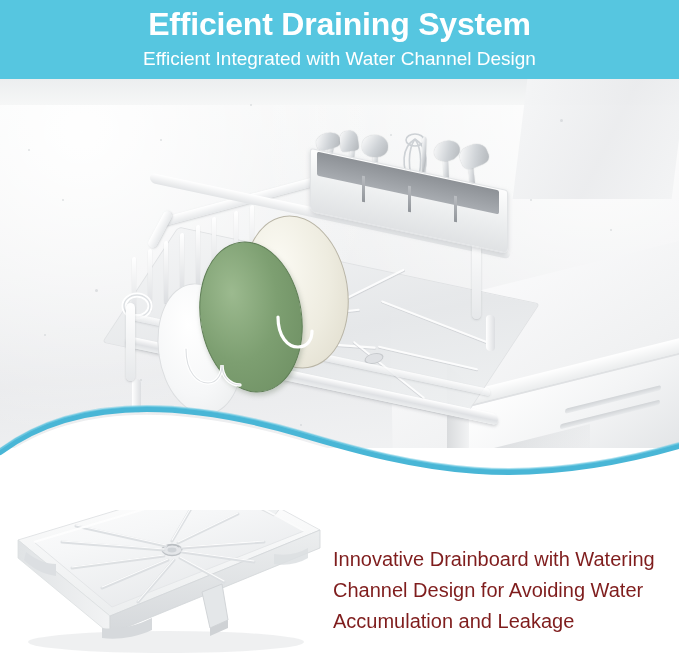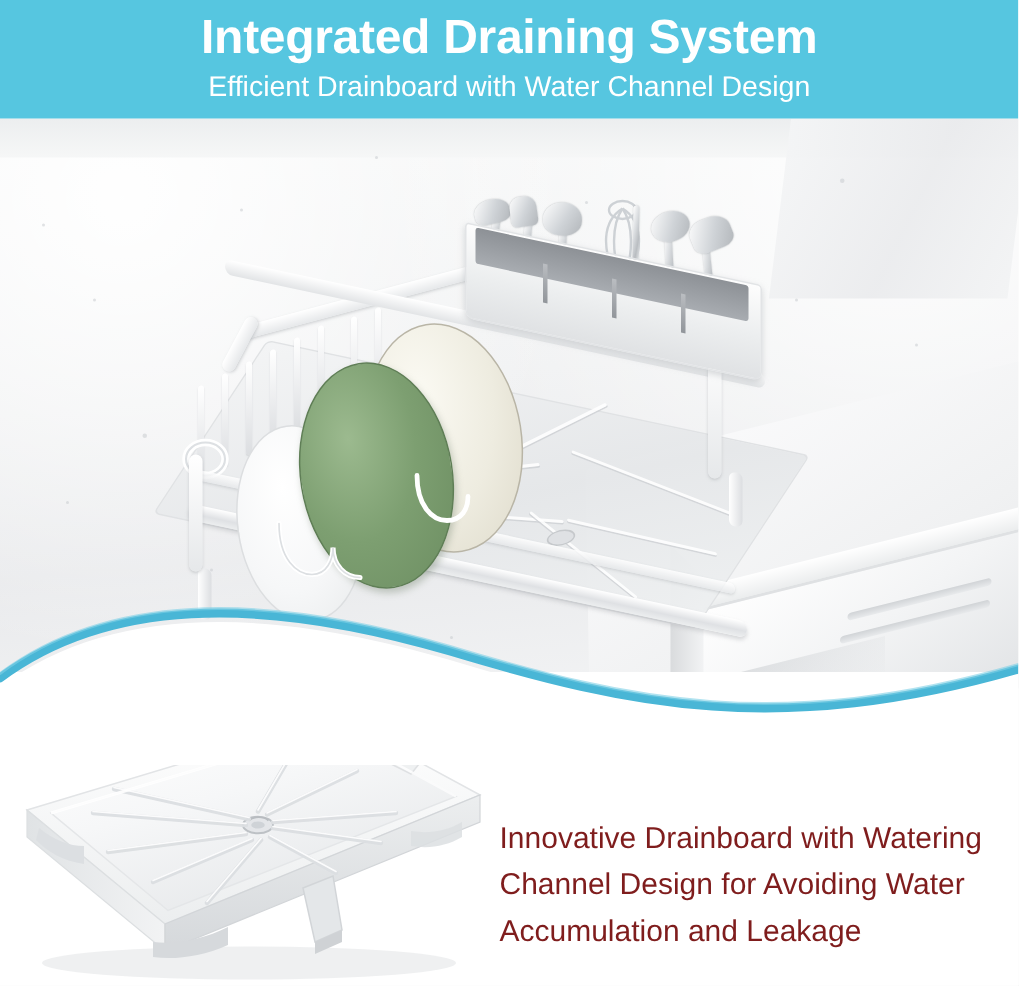--- a/index.html
+++ b/index.html
@@ -456,22 +456,22 @@
       <div class="rack-frontbar"></div>
       <div class="rail" style="left:8px;top:244px;width:360px;height:7px;transform:skewY(12deg);opacity:.85;"></div>
       <div class="rack-leg" style="left:10px;top:272px;height:34px;transform:skewY(6deg);"></div>
       <div class="rack-leg" style="left:364px;top:208px;height:36px;transform:skewY(6deg);"></div>
       <div class="rail" style="left:350px;top:120px;width:9px;height:92px;"></div>
       <div class="rail" style="left:4px;top:196px;width:9px;height:78px;"></div>
     </div>
   </div>
 
   <div class="header-band">
-    <div class="header-title">Integrated Draining System</div>
-    <div class="header-subtitle">Efficient Drainboard with Water Channel Design</div>
+    <div class="header-title">Efficient Draining System</div>
+    <div class="header-subtitle">Efficient Integrated with Water Channel Design</div>
   </div>
 
   <div class="lower">
 
     <div class="board">
       <svg viewBox="0 0 326 190" width="326" height="190">
         <defs>
           <linearGradient id="topFace" x1="0" y1="0" x2="0.6" y2="1">
             <stop offset="0%" stop-color="#ffffff"></stop>
             <stop offset="45%" stop-color="#f6f7f8"></stop>

